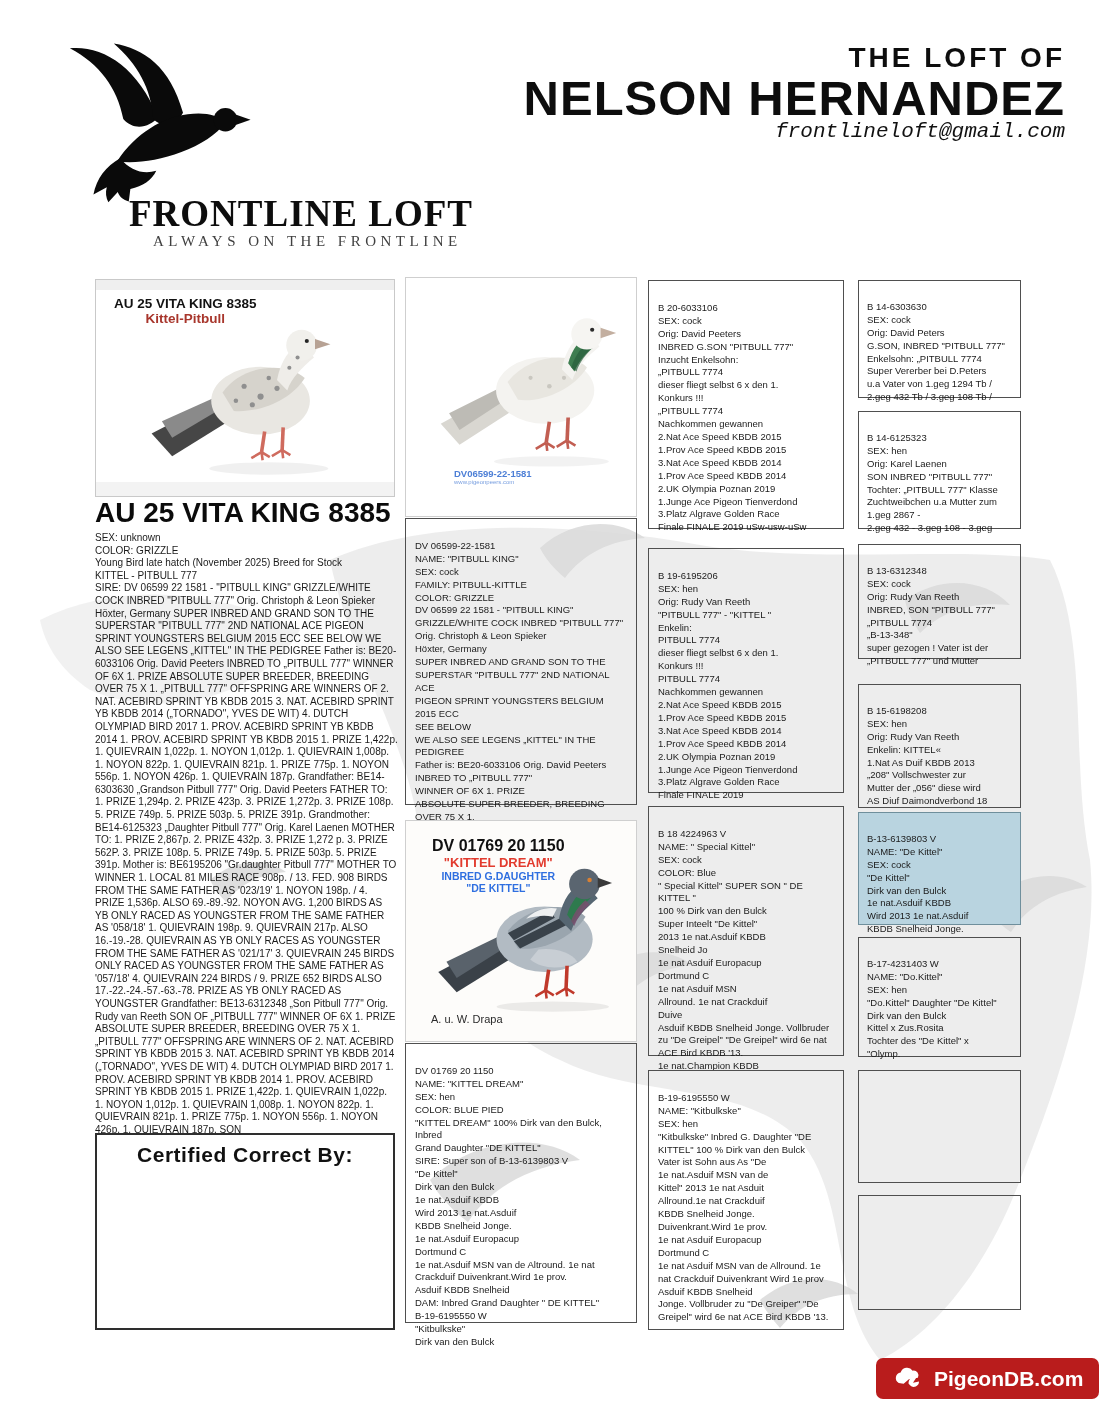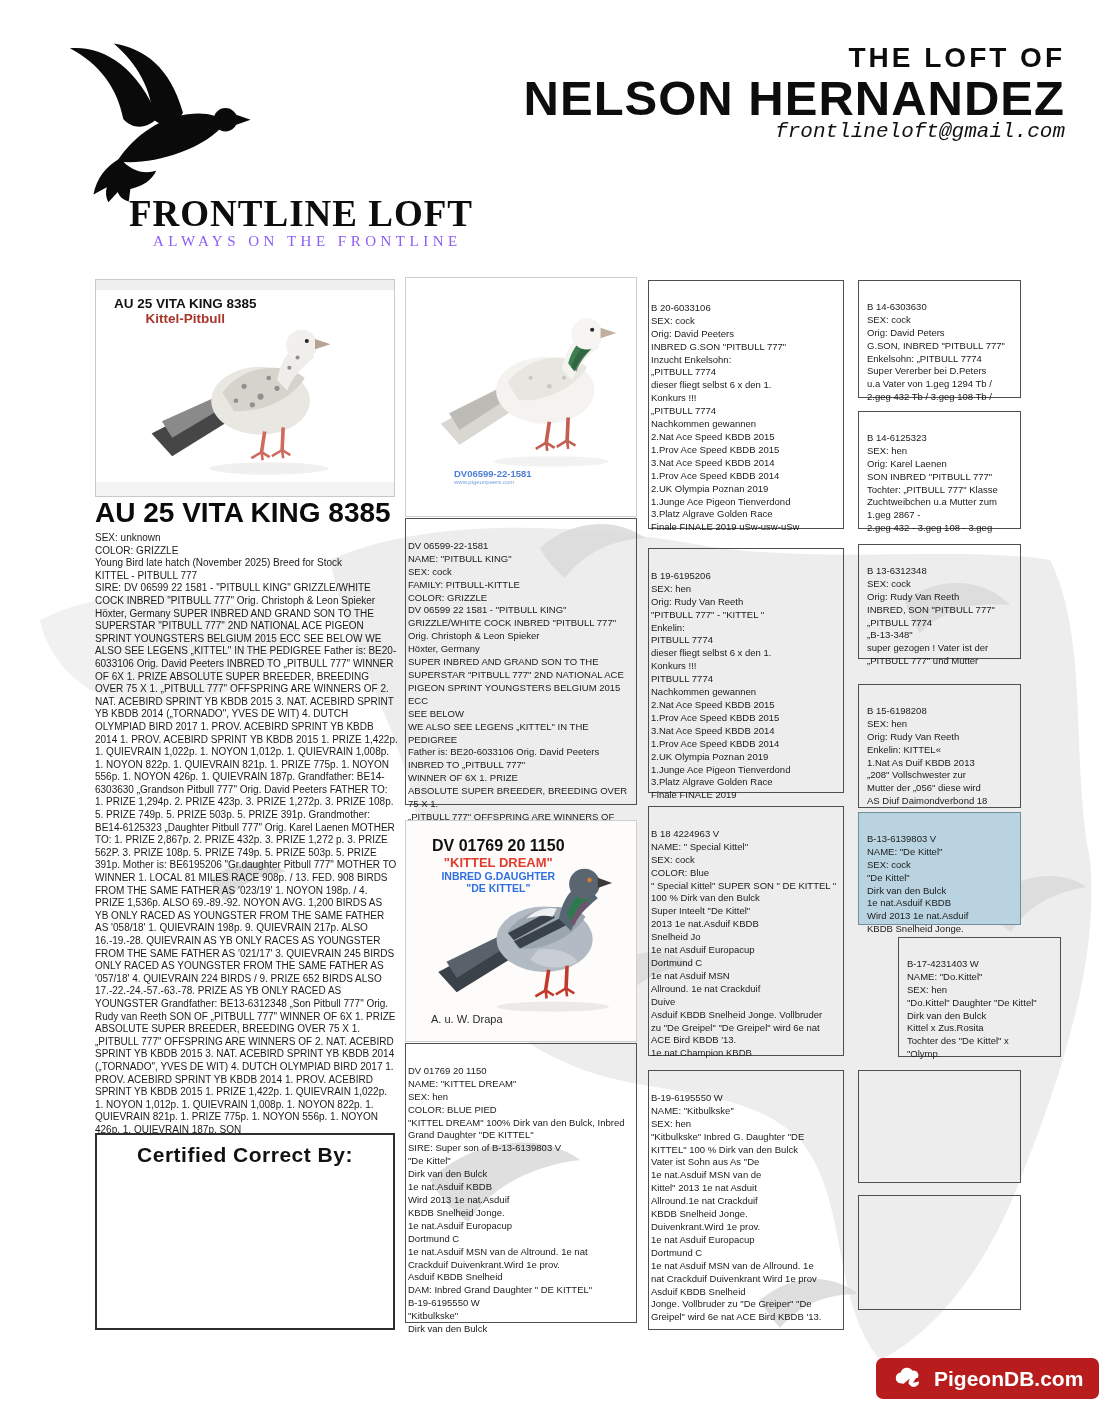--- a/index.html
+++ b/index.html
@@ -3,30 +3,30 @@
 <meta charset="utf-8">
 <style>
   html,body{margin:0;padding:0;background:#ffffff;}
   .page{position:relative;width:1101px;height:1417px;background:#fff;
         font-family:"Liberation Sans",sans-serif;overflow:hidden;color:#1c1c1c;}
   .abs{position:absolute;z-index:2;}
   .wm{position:absolute;inset:0;z-index:0;pointer-events:none;}
   
   .brand-name{font-family:"Liberation Serif",serif;font-weight:bold;font-size:37px;
               letter-spacing:1px;color:#0d0d0d;}
-  .brand-tagline{font-family:"Liberation Serif",serif;font-size:15px;letter-spacing:4.5px;color:#8b5cf6;}
+  .brand-tagline{font-family:"Liberation Serif",serif;font-size:15px;letter-spacing:4.5px;color:#404040;}
   .loft-of{font-size:28px;font-weight:bold;letter-spacing:3px;text-align:right;color:#0d0d0d;}
   .owner{font-size:49px;font-weight:bold;letter-spacing:1px;text-align:right;color:#0d0d0d;line-height:1.0;}
   .email{font-family:Liberation Mono, monospace;font-style:italic;font-size:21px;text-align:right;color:#111;}
   
   .photo{background:#fff;border:1px solid #c9c9c9;box-sizing:border-box;overflow:hidden;}
   .photo .band{position:absolute;left:0;right:0;height:10px;background:#efefef;}
   
   .pbox{position:absolute;z-index:2;border:1px solid #4f4f4f;box-sizing:border-box;
-        padding:8px 2px;font-size:9.5px;line-height:1.36;white-space:pre-line;color:#1b1b1b;background:transparent;}
+        padding:8px 9px;font-size:9.5px;line-height:1.36;white-space:pre-line;color:#1b1b1b;background:transparent;}
   .pbox.hl{background:#b9d4e0;border-color:#6f8f9c;}
   .main-title{font-size:28px;font-weight:bold;color:#0b0b0b;letter-spacing:0px;}
   .main-text{font-size:10px;line-height:1.26;width:303px;color:#1b1b1b;}
   .main-text .intro{white-space:pre-line;}
   .cert-box{border:2px solid #2e2e2e;box-sizing:border-box;text-align:center;background:rgba(255,255,255,.6);}
   .cert-label{font-size:21px;font-weight:bold;color:#111;padding-top:8px;letter-spacing:.5px;}
   .badge{background:#b91c1c;border-radius:7px;display:flex;align-items:center;gap:9px;
          padding:0 16px;height:41px;box-sizing:border-box;}
   .badge-text{color:#fff;font-size:21px;font-weight:600;}
   .ph-label1{font-size:13.5px;font-weight:bold;color:#121212;}
@@ -370,21 +370,21 @@
   <div class="pbox hl" style="left:858px;top:812px;width:163px;height:113px;padding:7px 8px;">
     <div>B-13-6139803 V
 NAME: "De Kittel"
 SEX: cock
 "De Kittel"
 Dirk van den Bulck
 1e nat.Asduif KBDB
 Wird 2013 1e nat.Asduif
 KBDB Snelheid Jonge.</div>
   </div>
-  <div class="pbox" style="left:858px;top:937px;width:163px;height:120px;padding:7px 8px;margin-left:40px;">
+  <div class="pbox" style="left:858px;top:937px;width:163px;height:120px;padding:7px 8px;">
     <div>B-17-4231403 W
 NAME: "Do.Kittel"
 SEX: hen
 "Do.Kittel" Daughter "De Kittel"
 Dirk van den Bulck
 Kittel x Zus.Rosita
 Tochter des "De Kittel" x
 "Olymp.</div>
   </div>
   <div class="pbox" style="left:858px;top:1070px;width:163px;height:113px;"></div>

